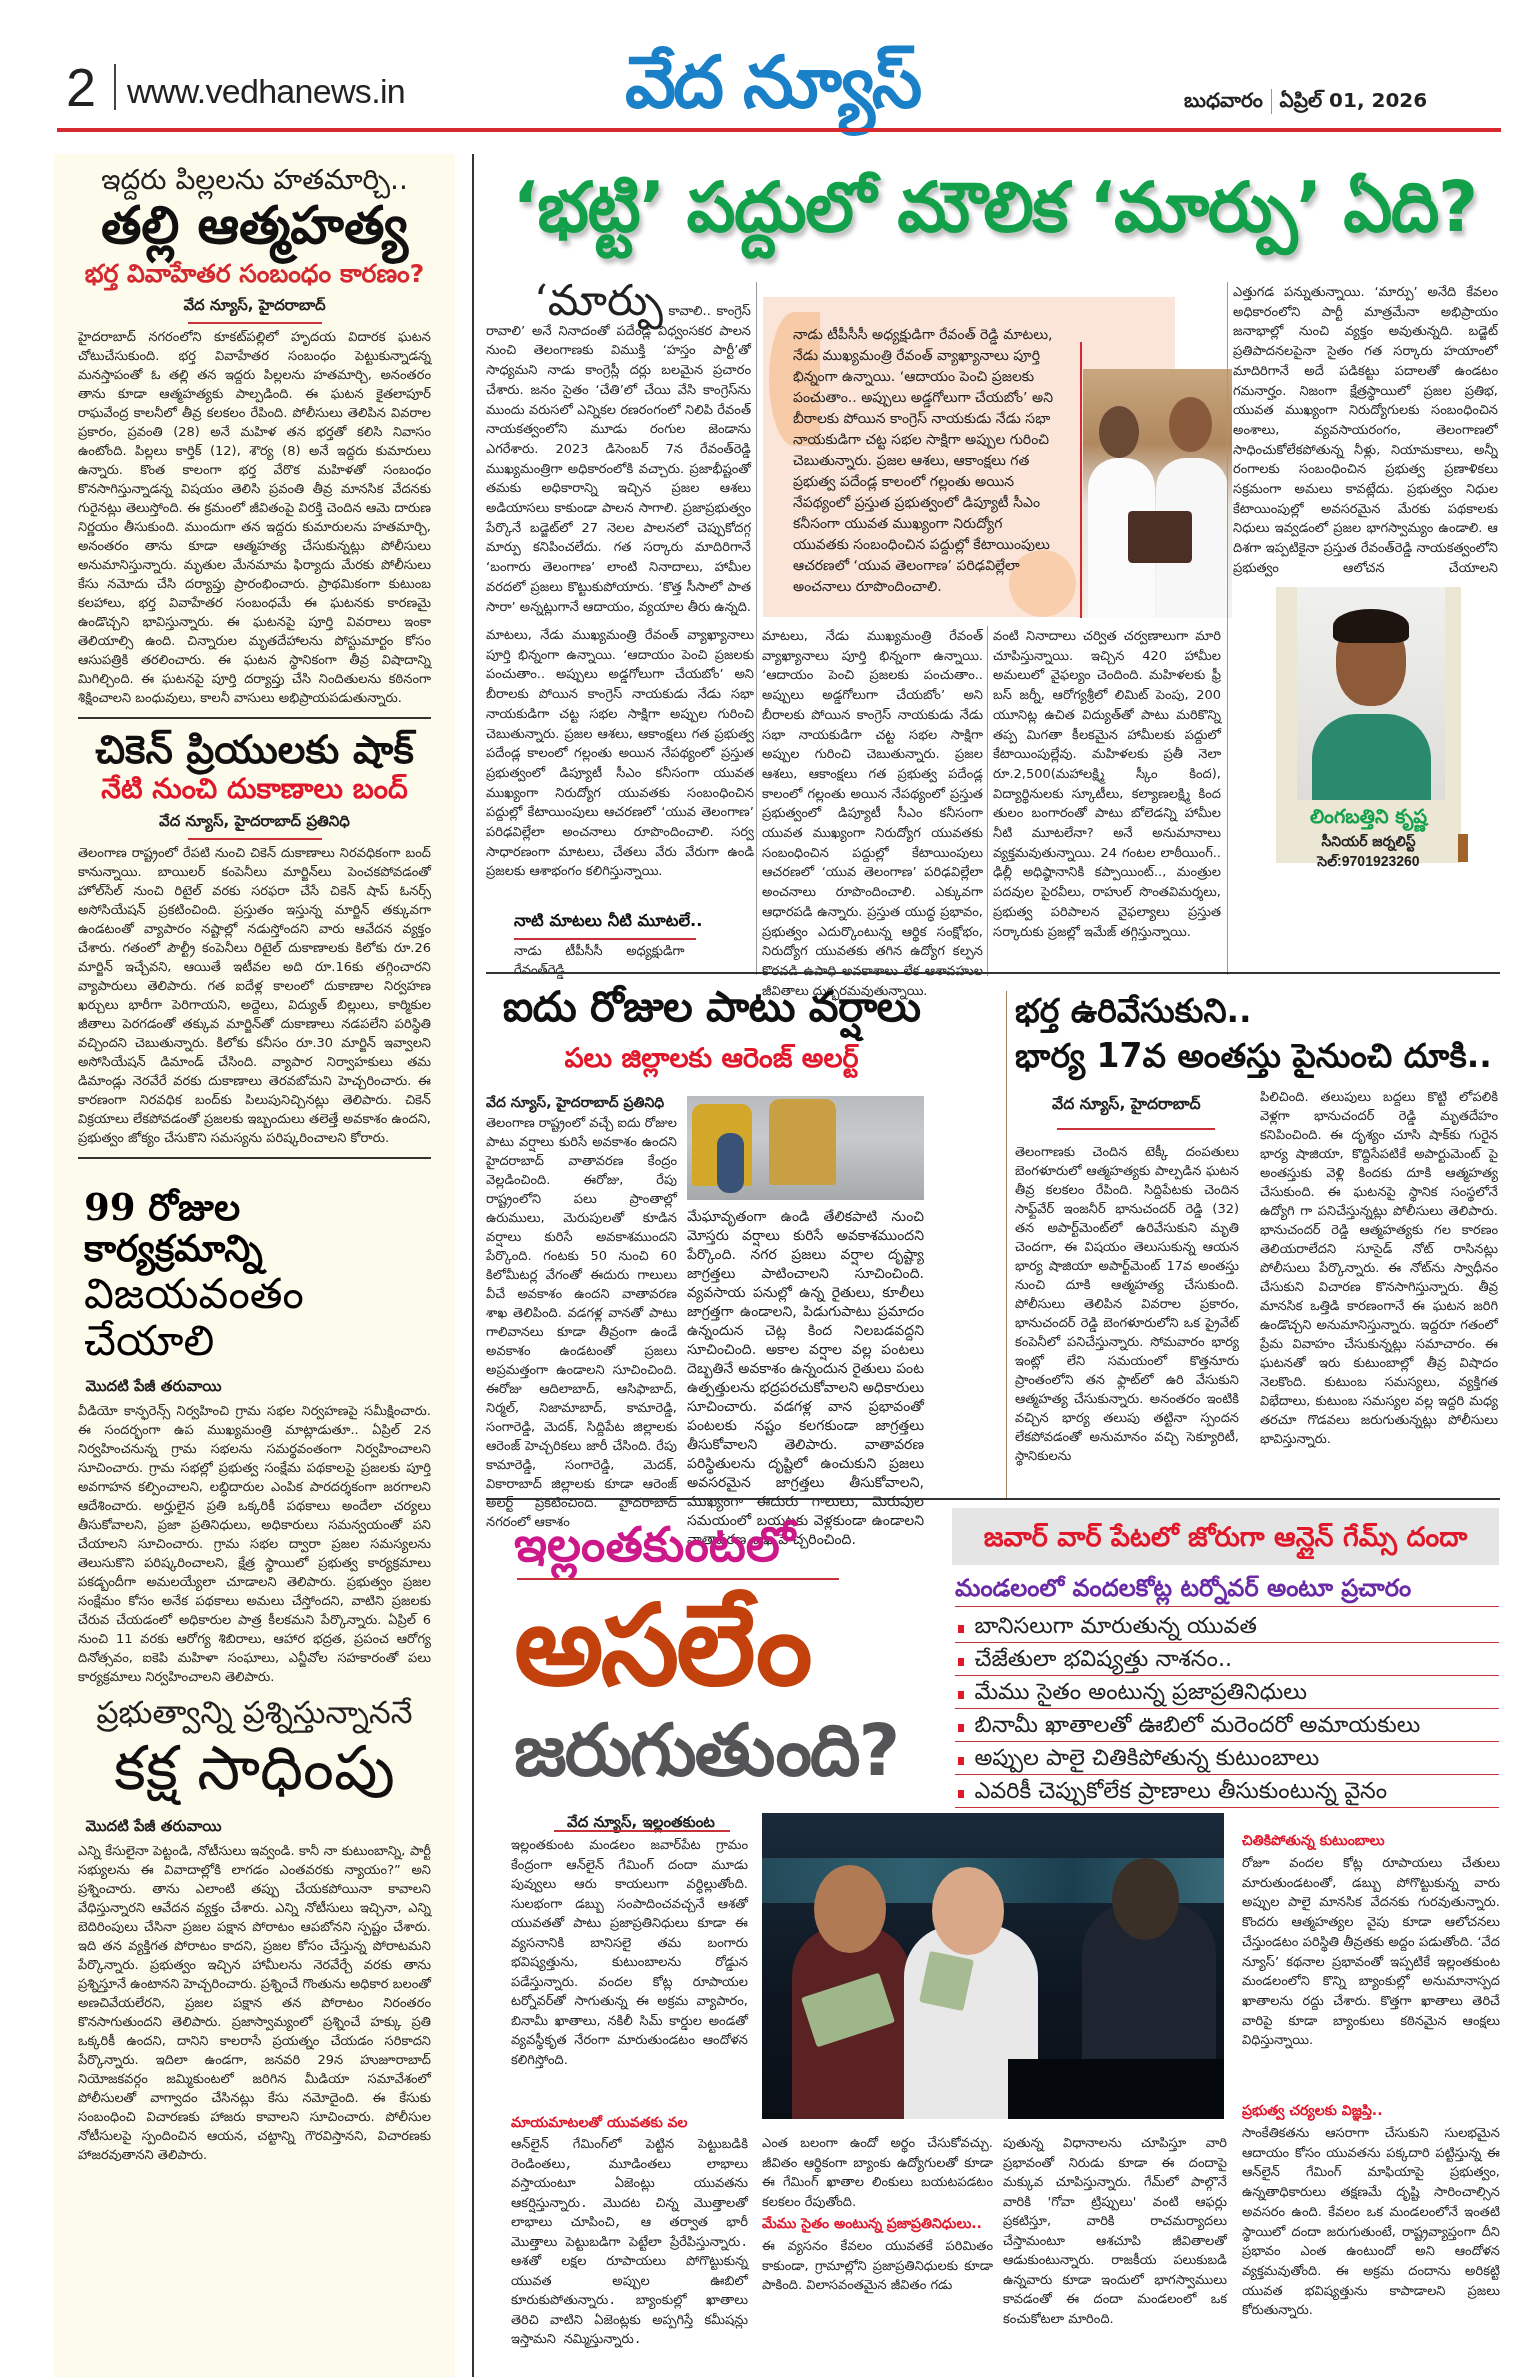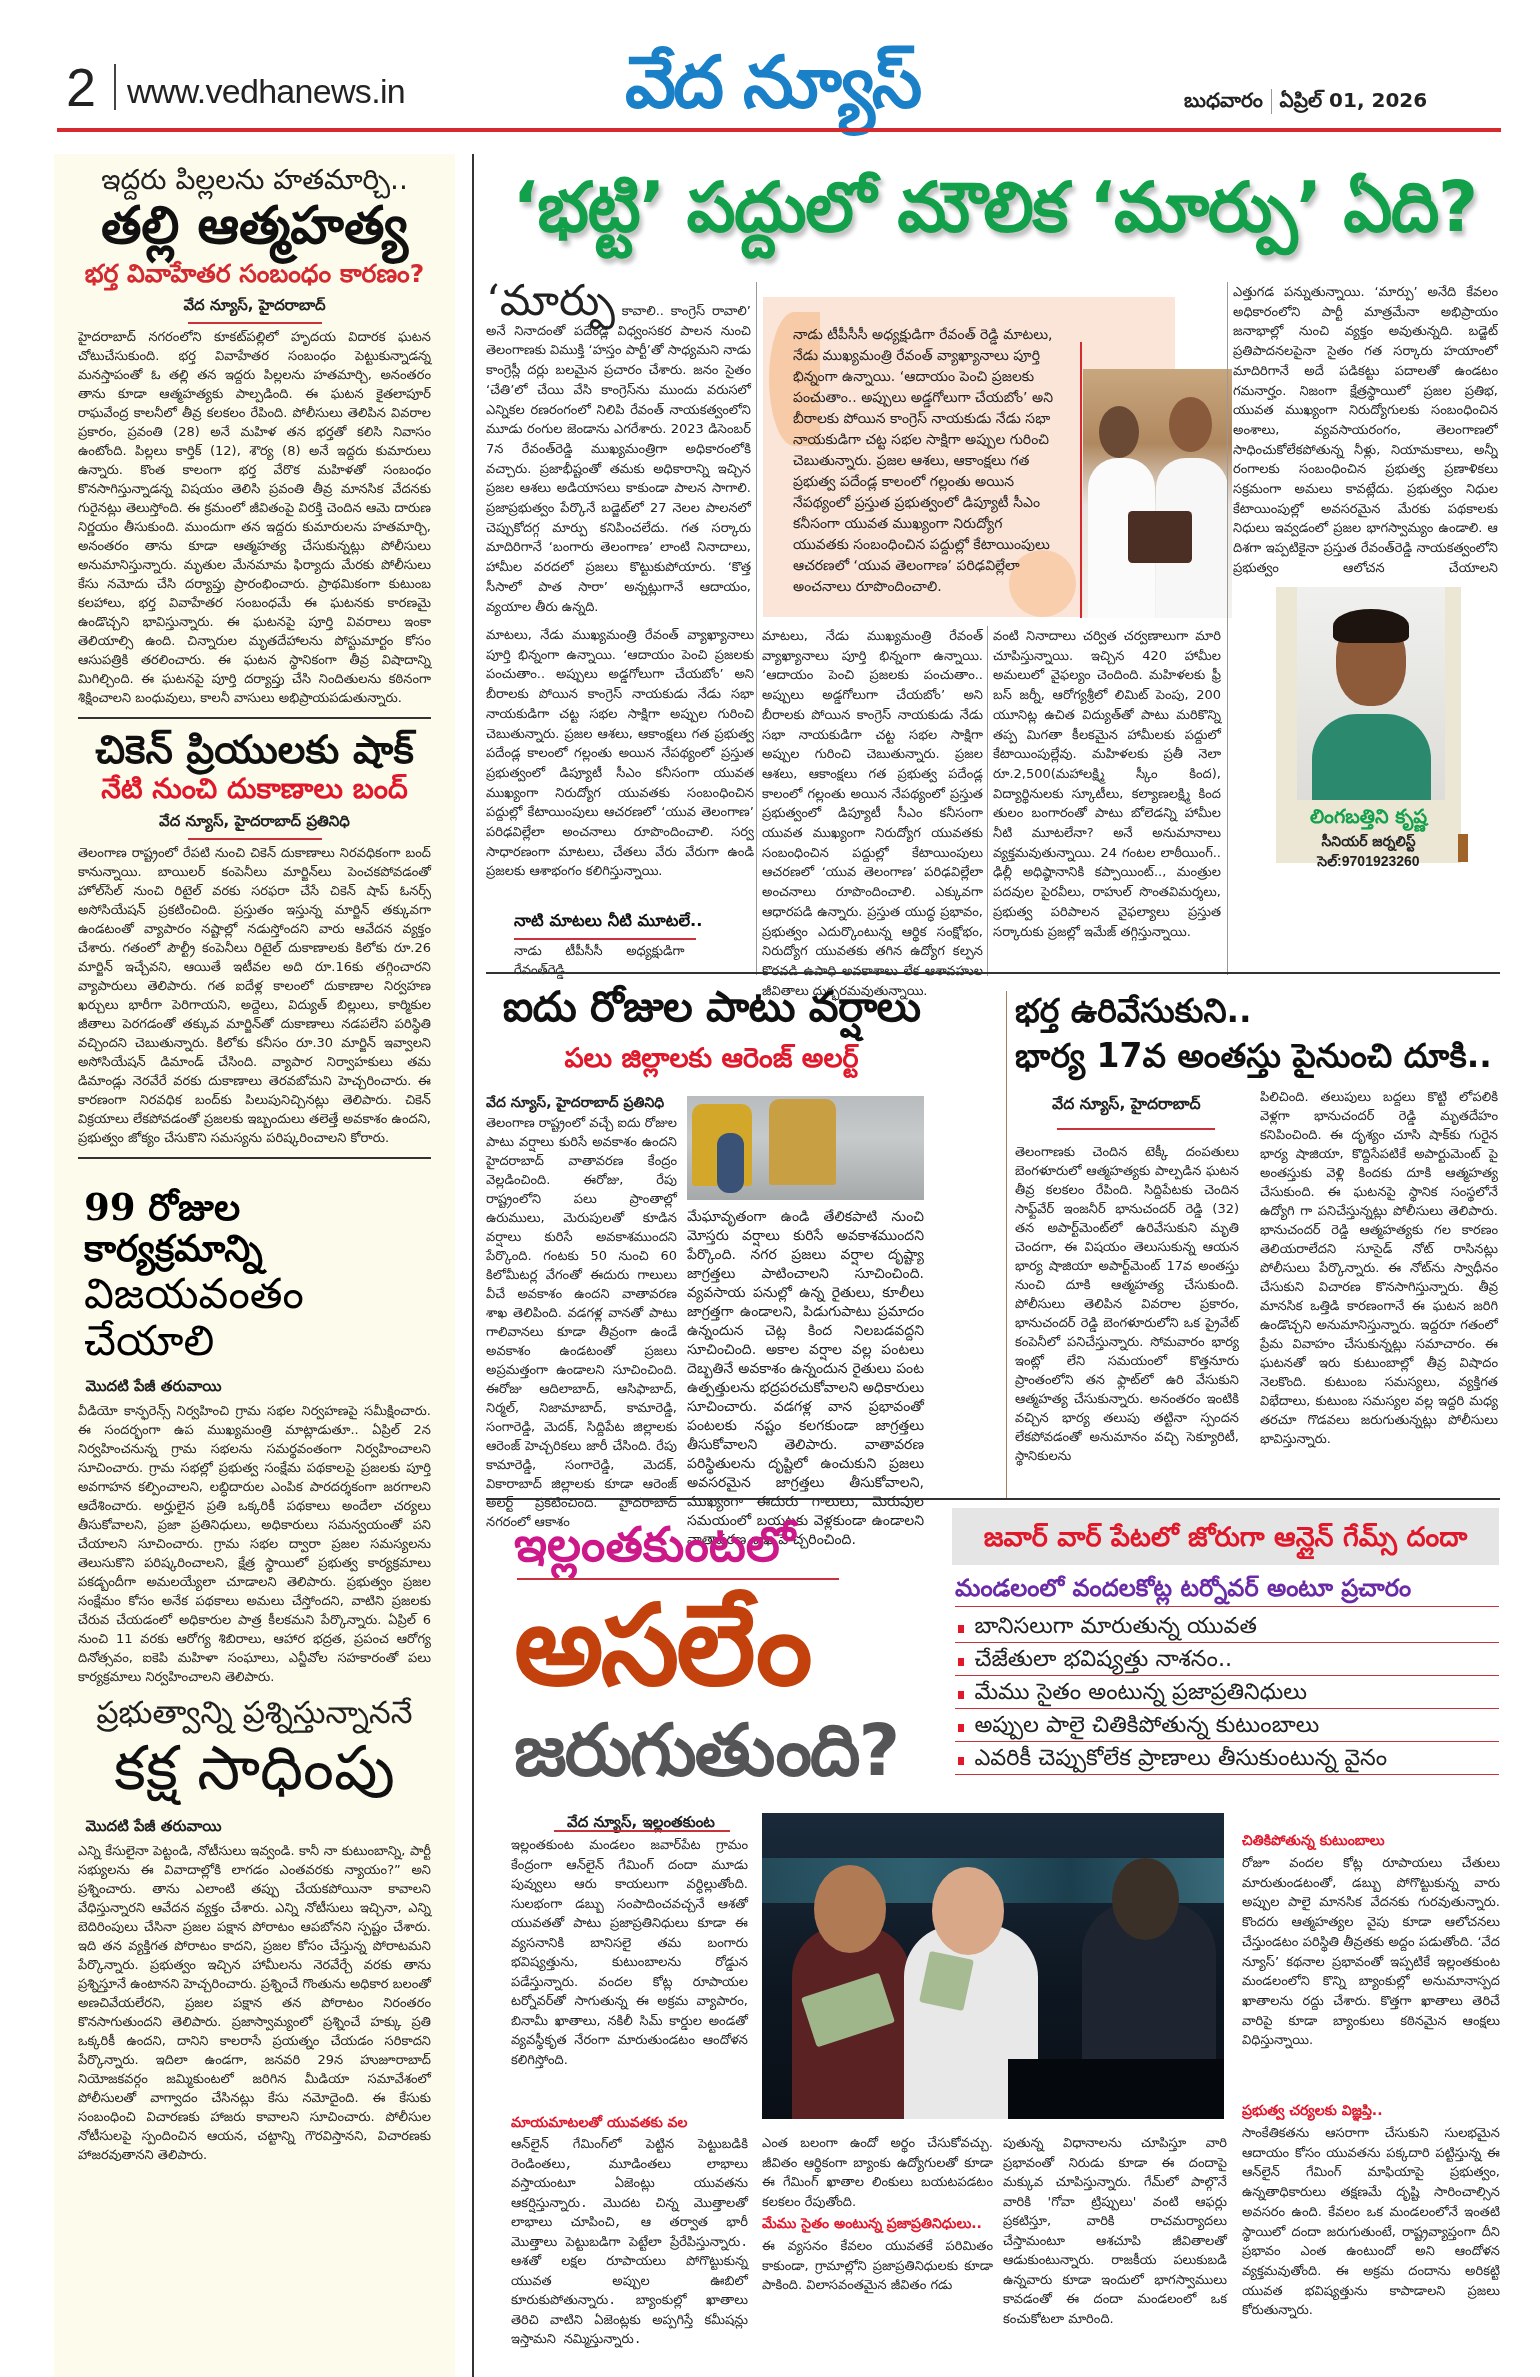--- a/index.html
+++ b/index.html
@@ -38,21 +38,21 @@
   .h-kaksha-1 { text-align: center; font-size: 31px; color: #222; line-height: 1.2; margin-top: 7.5px; }
   .h-kaksha-2 { text-align: center; font-size: 61px; color: #111; line-height: 1.2; font-weight: 300; }
 
   
   .main-head { position: absolute; left: 484px; top: 155px; width: 1021px; height: 104px; text-align: center; font-size: 69px; font-weight: 900; color: #12a04a; text-shadow: 3px 4.5px 4.5px rgba(0,0,0,0.25); letter-spacing: -1.5px; line-height: 104px; }
 
   
   .ed-col { position: absolute; font-size: 13px; line-height: 19.7px; color: #222; text-align: justify; }
   .ed-c1 { left: 486px; top: 282px; width: 265px; }
   .ed-c1-low { left: 486px; top: 626px; width: 268px; }
-  .dropcap { font-family: "DejaVu Serif", serif; font-size: 43px; line-height: 37px; font-weight: normal; }
+  .dropcap { font-family: "DejaVu Serif", serif; font-size: 43px; line-height: 37px; font-weight: normal; margin-left: 48px; }
   .quote-box { position: absolute; left: 763px; top: 297px; width: 412px; height: 320px; background: #fbe5d8; }
   .quote-mark { position: absolute; left: 6px; top: 15px; width: 51px; height: 134px; border-radius: 50% 0 0 50%; background: #f7c8a3; opacity: 0.9; }
   .quote-mark2 { position: absolute; left: 246px; top: 253px; width: 67px; height: 67px; border-radius: 50%; background: #f7c8a3; opacity: 0.8; }
   .quote-text { position: absolute; left: 30px; top: 27px; width: 264px; font-size: 14px; line-height: 21px; color: #222; z-index: 2; }
   .quote-vline { position: absolute; left: 317px; top: 45px; width: 1.5px; height: 276px; background: #d42a30; }
   .quote-photo { position: absolute; left: 320px; top: 72px; width: 149px; height: 249px; background: linear-gradient(180deg, #c9a77e 0%, #b08860 30%, #e9e6e1 55%, #f4f3f0 100%); overflow: hidden; }
   .qp-person1 { position: absolute; left: 4.5px; top: 89px; width: 67px; height: 164px; background: #fbfbfb; border-radius: 30px 30px 0 0; }
   .qp-head1 { position: absolute; left: 16.4px; top: 37px; width: 40px; height: 52px; background: #6b4a35; border-radius: 50%; }
   .qp-person2 { position: absolute; left: 73px; top: 89px; width: 72px; height: 164px; background: #f7f7f7; border-radius: 30px 30px 0 0; }
   .qp-head2 { position: absolute; left: 86px; top: 28px; width: 43px; height: 55px; background: #8a5a3c; border-radius: 50%; }
@@ -268,20 +268,21 @@
   <div class="il-rule"></div>
   <h2 class="il-head1">అసలేం</h2>
   <h2 class="il-head2">జరుగుతుంది?</h2>
 
   <div class="jw-banner">జవార్ వార్ పేటలో జోరుగా ఆన్లైన్ గేమ్స్ దందా</div>
   <div class="jw-sub">మండలంలో వందలకోట్ల టర్నోవర్ అంటూ ప్రచారం</div>
   <ul class="jw-list">
     <li><span>బానిసలుగా మారుతున్న యువత</span></li>
     <li><span>చేజేతులా భవిష్యత్తు నాశనం..</span></li>
     <li><span>మేము సైతం అంటున్న ప్రజాప్రతినిధులు</span></li>
+    <li><span>బినామీ ఖాతాలతో ఊబిలో మరెందరో అమాయకులు</span></li>
     <li><span>అప్పుల పాలై చితికిపోతున్న కుటుంబాలు</span></li>
     <li><span>ఎవరికీ చెప్పుకోలేక ప్రాణాలు తీసుకుంటున్న వైనం</span></li>
   </ul>
 
   <div class="gm-dateline">వేద న్యూస్, ఇల్లంతకుంట</div>
   <div class="gm-drule"></div>
   <p class="gm-c1">ఇల్లంతకుంట మండలం జవార్‌పేట గ్రామం కేంద్రంగా ఆన్‌లైన్ గేమింగ్ దందా మూడు పువ్వులు ఆరు కాయలుగా వర్ధిల్లుతోంది. సులభంగా డబ్బు సంపాదించవచ్చనే ఆశతో యువతతో పాటు ప్రజాప్రతినిధులు కూడా ఈ వ్యసనానికి బానిసలై తమ బంగారు భవిష్యత్తును, కుటుంబాలను రోడ్డున పడేస్తున్నారు. వందల కోట్ల రూపాయల టర్నోవర్‌తో సాగుతున్న ఈ అక్రమ వ్యాపారం, బినామీ ఖాతాలు, నకిలీ సిమ్ కార్డుల అండతో వ్యవస్థీకృత నేరంగా మారుతుండటం ఆందోళన కలిగిస్తోంది.</p>
 
   <div class="gm-photo">
     <div class="gp-screen"></div>

